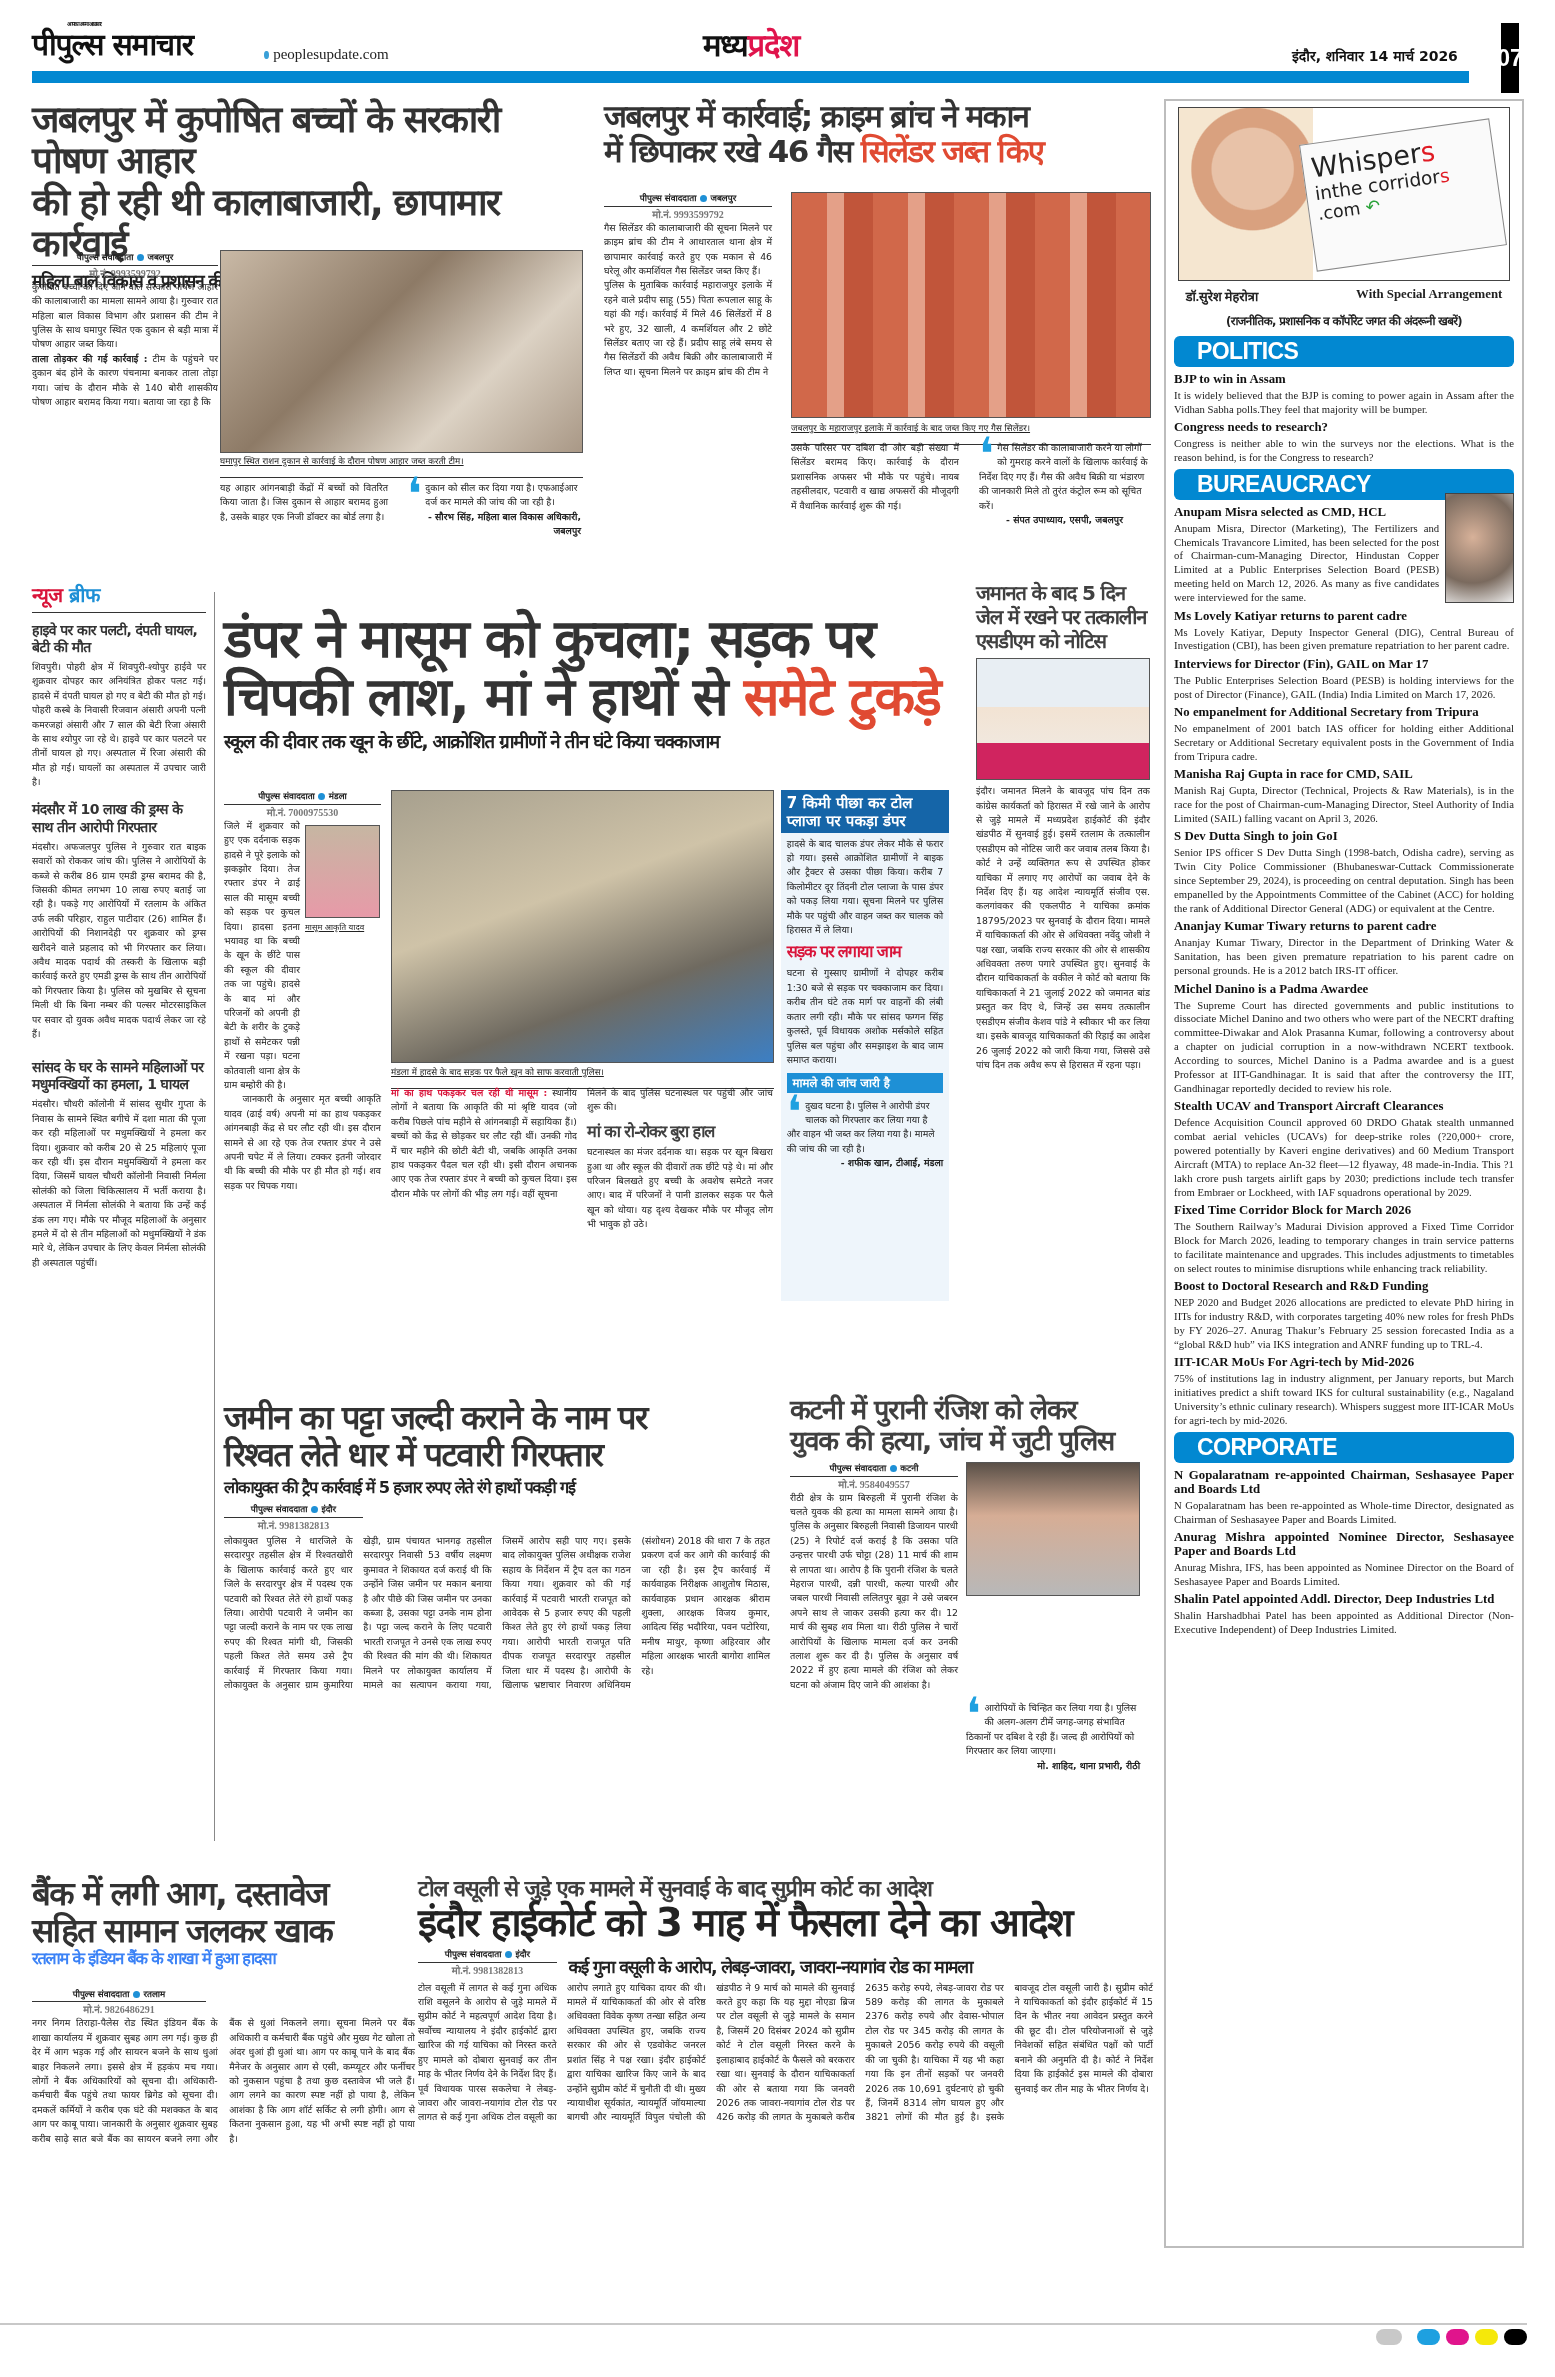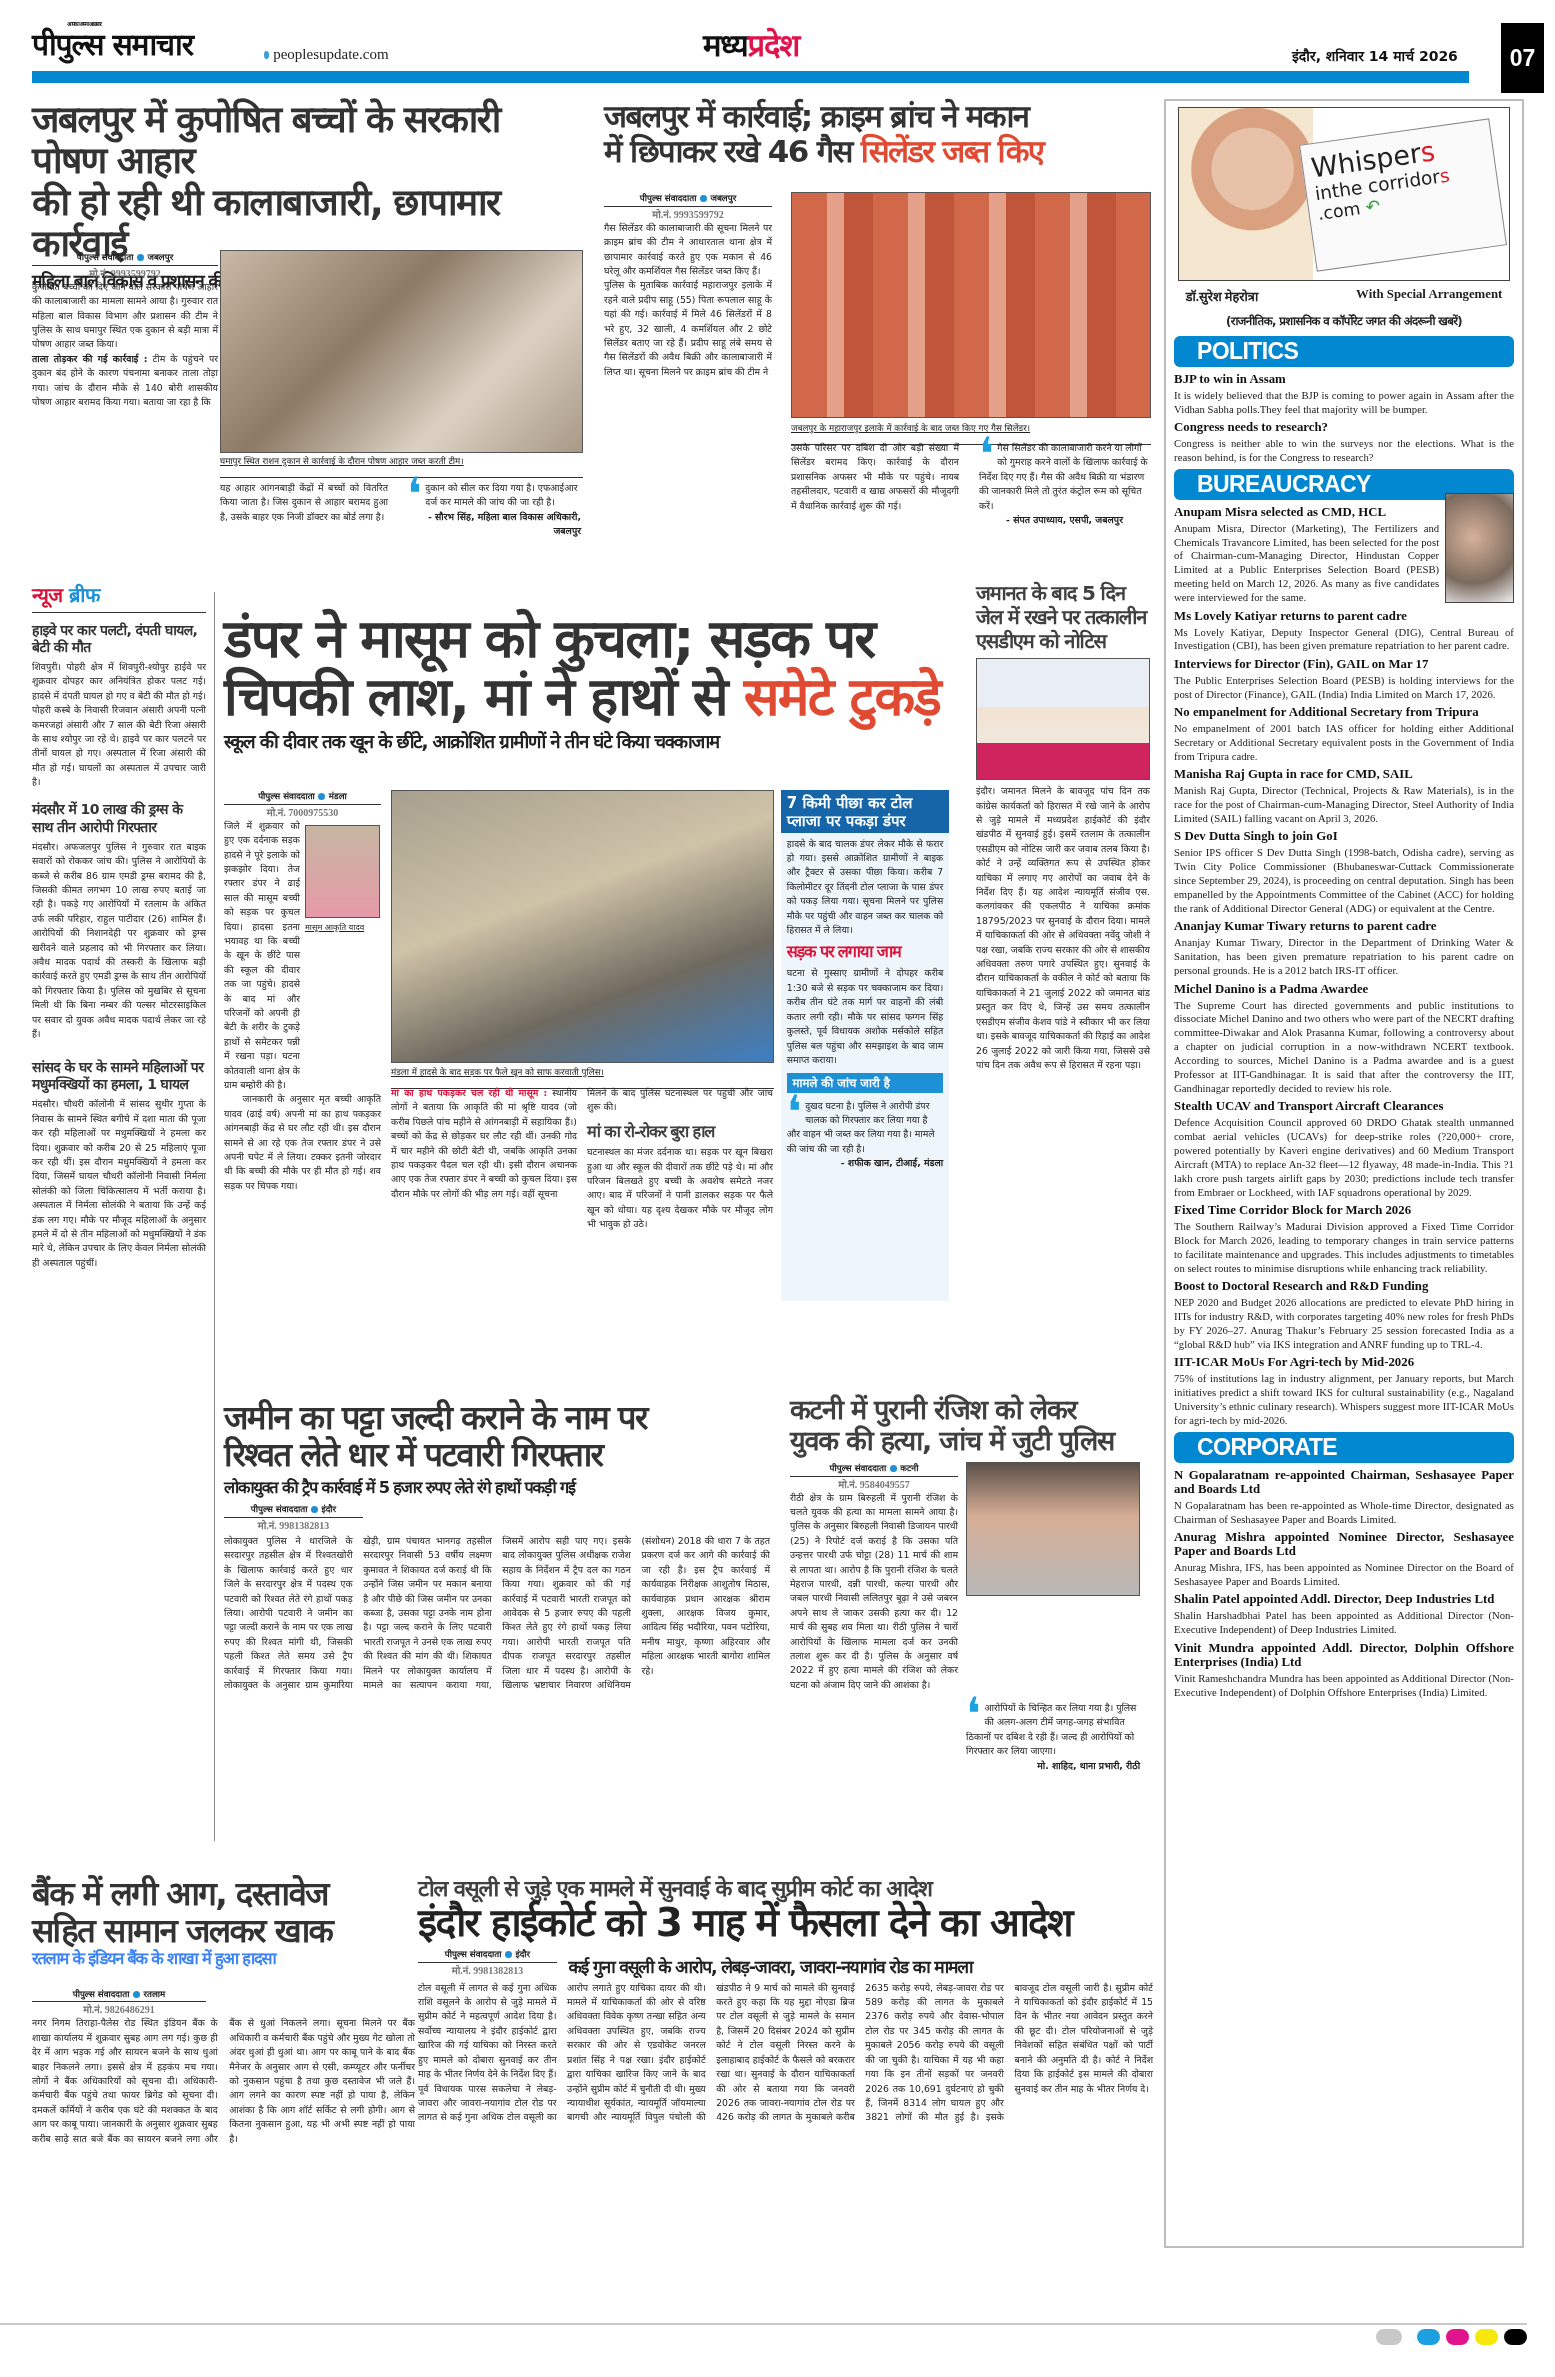--- a/index.html
+++ b/index.html
@@ -6,21 +6,21 @@
 body{width:1555px;height:2377px;background:#fff;font-family:"DejaVu Sans",sans-serif;color:#222;position:relative;overflow:hidden}
 .abs{position:absolute}
 .masthead{left:32px;top:23px;width:1492px;height:58px}
 .logo{position:absolute;left:0;top:0;font-family:"DejaVu Sans",sans-serif;font-weight:bold;font-size:30px;color:#111;letter-spacing:-1.2px}
 .logo-tag{position:absolute;left:35px;top:-3.5px;font-size:5.8px}
 .site{position:absolute;left:232px;top:23px;font-family:"Liberation Serif",serif;font-size:15px;color:#222}
 .site-dot{display:inline-block;width:4.6px;height:8.1px;border-radius:50%;background:#3aa0d8;margin-right:4.6px}
 .section{position:absolute;left:671px;top:0;font-weight:bold;font-size:31px;color:#111;letter-spacing:-1.2px}
 .section .red{color:#e0144c}
 .dateline{position:absolute;left:1260px;top:23px;font-size:14px;font-weight:bold;color:#111}
-.pageno{position:absolute;left:1469px;top:0;width:43px;height:70px;background:#000;color:#fff;font-size:23px;font-weight:bold;display:flex;align-items:center;justify-content:center;font-family:"Liberation Sans Narrow","Liberation Sans",sans-serif}
+.pageno{position:absolute;left:1469px;top:0;width:18px;height:70px;background:#000;color:#fff;font-size:23px;font-weight:bold;display:flex;align-items:center;justify-content:center;font-family:"Liberation Sans Narrow","Liberation Sans",sans-serif}
 .bluebar{left:32px;top:71px;width:1437px;height:11.6px;background:#0288d1}
 
 .h-big{font-family:"DejaVu Sans",sans-serif;font-weight:bold;color:#333;letter-spacing:-1.7px;line-height:1.12}
 .h-mid{font-family:"DejaVu Sans",sans-serif;font-weight:bold;color:#404040;letter-spacing:-1.2px;line-height:1.15}
 .red{color:#e04a32}
 .crimson{color:#d9143a}
 .byline{font-size:8.7px;font-weight:bold;border-bottom:1.2px solid #333;padding-bottom:1.7px;text-align:center}
 .byline .dot{display:inline-block;width:7px;height:7px;border-radius:50%;background:#1e90d6;margin:0 3.5px;vertical-align:middle}
 .mob{font-family:"Liberation Serif",serif;font-size:10px;color:#777;text-align:center;font-weight:bold}
 .body{font-size:9.3px;line-height:1.55;text-align:justify;color:#222}
@@ -321,24 +321,20 @@
         <div class="rp">N Gopalaratnam has been re-appointed as Whole-time Director, designated as Chairman of Seshasayee Paper and Boards Limited.</div>
       </div>
       <div>
         <div class="rh">Anurag Mishra appointed Nominee Director, Seshasayee Paper and Boards Ltd</div>
         <div class="rp">Anurag Mishra, IFS, has been appointed as Nominee Director on the Board of Seshasayee Paper and Boards Limited.</div>
       </div>
       <div>
         <div class="rh">Shalin Patel appointed Addl. Director, Deep Industries Ltd</div>
         <div class="rp">Shalin Harshadbhai Patel has been appointed as Additional Director (Non-Executive Independent) of Deep Industries Limited.</div>
       </div>
-      <div>
-        <div class="rh">Vinit Mundra appointed Addl. Director, Dolphin Offshore Enterprises (India) Ltd</div>
-        <div class="rp">Vinit Rameshchandra Mundra has been appointed as Additional Director (Non-Executive Independent) of Dolphin Offshore Enterprises (India) Limited.</div>
-      </div>
     </div>
 </div>
 
 <div class="abs footer-rule"></div>
 <div id="reg-marks">
     <div class="abs reg" style="left: 1376px; width: 26px; background: rgb(200, 200, 200);"></div>
     <div class="abs reg" style="left: 1417px; width: 23px; background: rgb(30, 160, 224);"></div>
     <div class="abs reg" style="left: 1446px; width: 23px; background: rgb(224, 20, 140);"></div>
     <div class="abs reg" style="left: 1475px; width: 23px; background: rgb(245, 232, 10);"></div>
     <div class="abs reg" style="left: 1504px; width: 23px; background: rgb(0, 0, 0);"></div>

